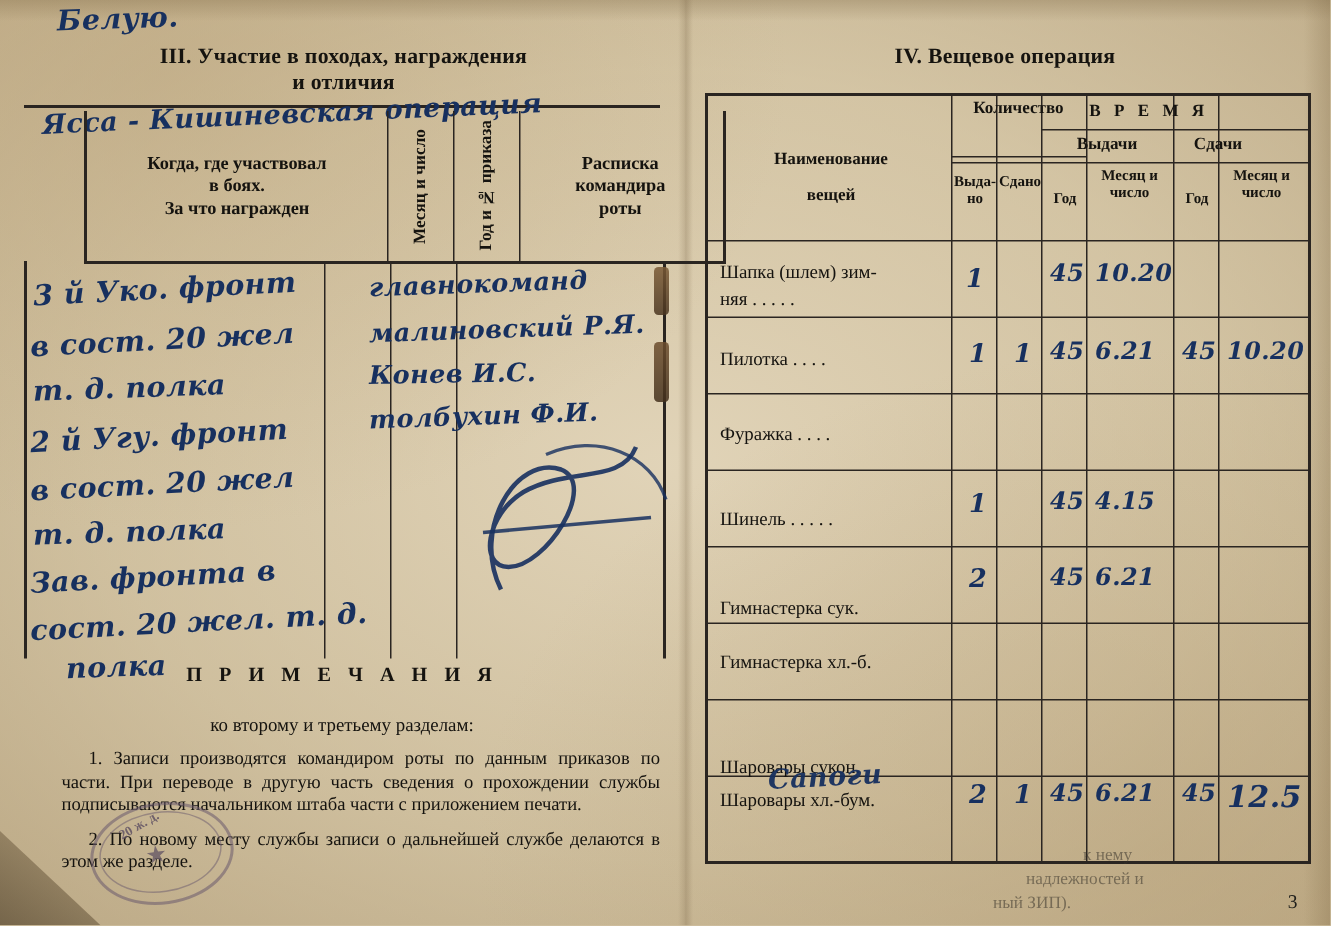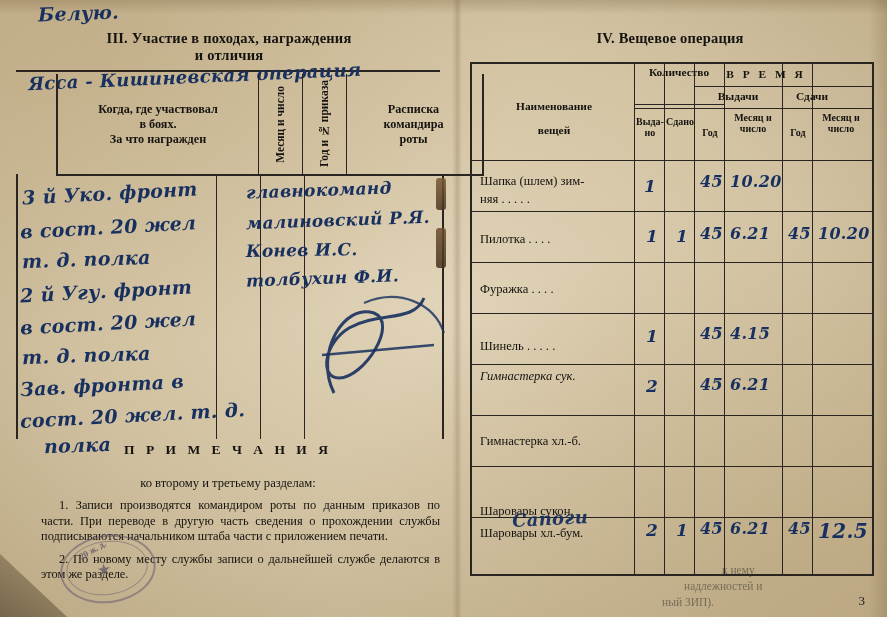--- a/index.html
+++ b/index.html
@@ -291,21 +291,21 @@
       <div class="hand hw" style="left:316px;top:160px;font-size:16px;">45</div>
       <div class="hand hw" style="left:346px;top:160px;font-size:16px;">10.20</div>
 
       <div class="row-label" style="top:218px;">Фуражка . . . .</div>
 
       <div class="row-label" style="top:275px;">Шинель . . . . .</div>
       <div class="hand hw" style="left:174px;top:262px;font-size:17px;">1</div>
       <div class="hand hw" style="left:228px;top:260px;font-size:16px;">45</div>
       <div class="hand hw" style="left:258px;top:260px;font-size:16px;">4.15</div>
 
-      <div class="row-label" style="top:305px;font-style:italic;">Гимнастерка сук.</div>
+      <div class="row-label" style="top:334px;">Гимнастерка сук.</div>
       <div class="hand hw" style="left:174px;top:312px;font-size:17px;">2</div>
       <div class="hand hw" style="left:228px;top:311px;font-size:16px;">45</div>
       <div class="hand hw" style="left:258px;top:311px;font-size:16px;">6.21</div>
 
       <div class="row-label" style="top:370px;">Гимнастерка хл.-б.</div>
 
       <div class="row-label" style="top:440px;">Шаровары сукон.</div>
 
       <div class="row-label" style="top:462px;">Шаровары хл.-бум.</div>
       <div class="hand hw" style="left:174px;top:456px;font-size:17px;">2</div>

